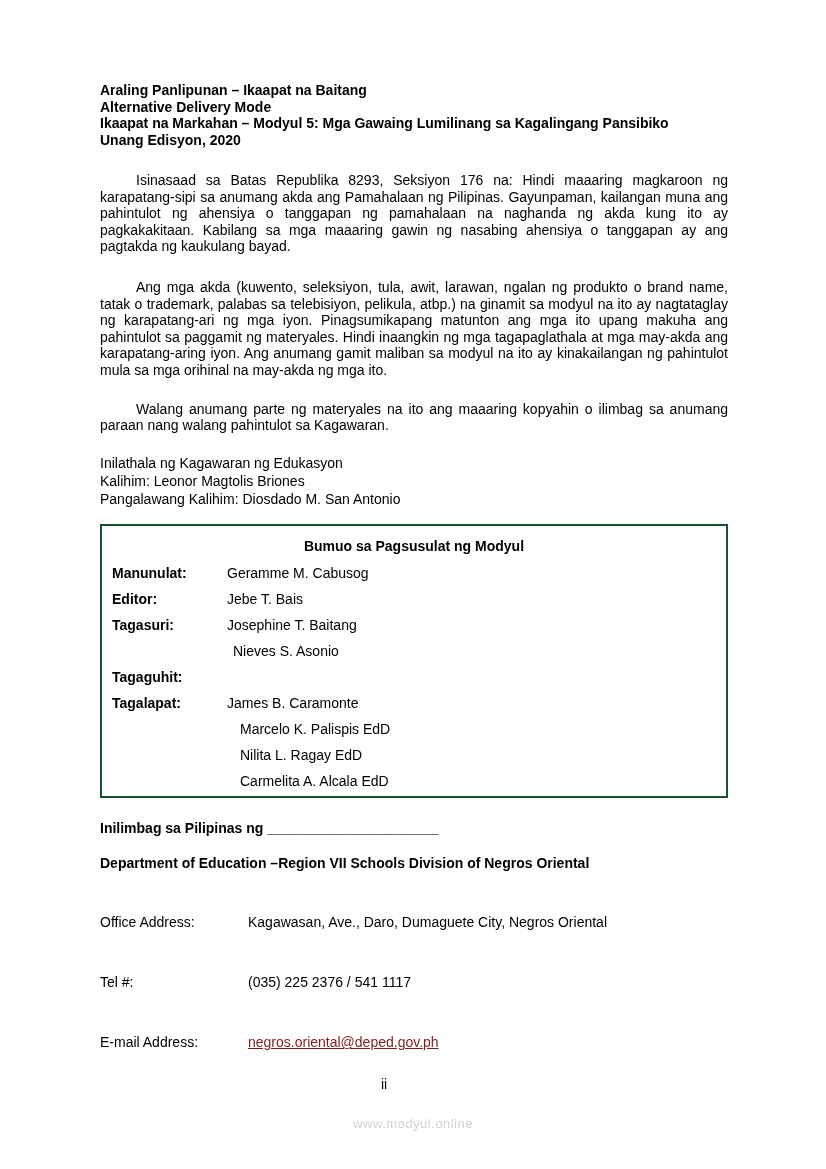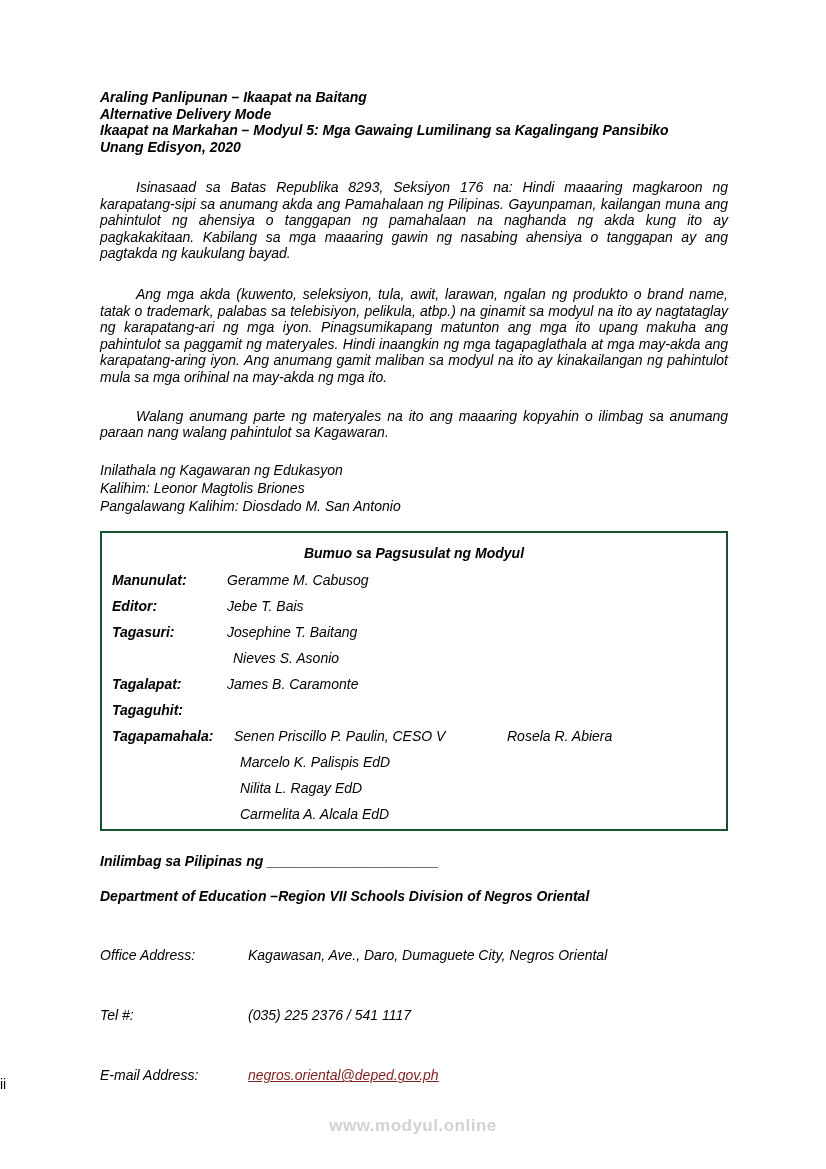--- a/index.html
+++ b/index.html
@@ -9,23 +9,22 @@
     height: 1169px;
     background: #ffffff;
     font-family: "Liberation Sans", "DejaVu Sans", sans-serif;
     font-size: 14px;
     color: #000000;
     overflow: hidden;
   }
   .content {
     position: absolute;
     left: 100px;
-    top: 89px;
+    top: 82px;
     width: 628px;
-    font-style: italic;
   }
   .doc-header { font-weight: bold; line-height: 16.5px; }
   .doc-header div { white-space: nowrap; }
   .para {
     margin: 0;
     margin-top: 24px;
     text-align: justify;
     text-indent: 36px;
     line-height: 16.6px;
   }
@@ -59,32 +58,32 @@
   .contact { margin-top: 17px; }
   .contact-row { display: flex; line-height: 20px; margin-top: 40px; }
   .contact-label { flex: 0 0 148px; }
   .contact-value { flex: 1 1 auto; }
   .email-link { color: #7f1d1d; text-decoration: underline; cursor: pointer; }
   .page-number {
     position: absolute;
     top: 1076px;
     left: 0;
     width: 768px;
+    text-align: center;
     line-height: 17px;
   }
   .watermark {
     position: absolute;
     top: 1116px;
     left: 0;
     width: 826px;
     text-align: center;
-    font-size: 17px;
+    font-size: 13px;
     color: #d2d2d2;
     letter-spacing: 0.5px;
-    font-weight: bold;
   }
 </style>
 </head>
 <body>
 
 <div class="page">
   <div class="content">
 
     <div class="doc-header">
       <div>Araling Panlipunan – Ikaapat na Baitang</div>
@@ -120,33 +119,28 @@
           <span class="credits-label">Tagasuri:</span>
           <span class="credits-value">Josephine T. Baitang</span>
           <span class="credits-value2"></span>
         </div>
         <div class="credits-row sub-a">
           <span class="credits-label"></span>
           <span class="credits-value">Nieves S. Asonio</span>
           <span class="credits-value2"></span>
         </div>
         <div class="credits-row">
-          <span class="credits-label">Tagalapat:</span>
-          <span class="credits-value">James B. Caramonte</span>
-          <span class="credits-value2"></span>
-        </div>
-        <div class="credits-row">
           <span class="credits-label">Tagaguhit:</span>
           <span class="credits-value"></span>
           <span class="credits-value2"></span>
         </div>
-        <div class="credits-row row-tp">
-          <span class="credits-label">Tagapamahala:</span>
-          <span class="credits-value">Senen Priscillo P. Paulin, CESO V</span>
-          <span class="credits-value2">Rosela R. Abiera</span>
+        <div class="credits-row">
+          <span class="credits-label">Tagalapat:</span>
+          <span class="credits-value">James B. Caramonte</span>
+          <span class="credits-value2"></span>
         </div>
         <div class="credits-row sub-b">
           <span class="credits-label"></span>
           <span class="credits-value">Marcelo K. Palispis EdD</span>
         </div>
         <div class="credits-row sub-b">
           <span class="credits-label"></span>
           <span class="credits-value">Nilita L. Ragay EdD</span>
           <span class="credits-value2"></span>
         </div>

